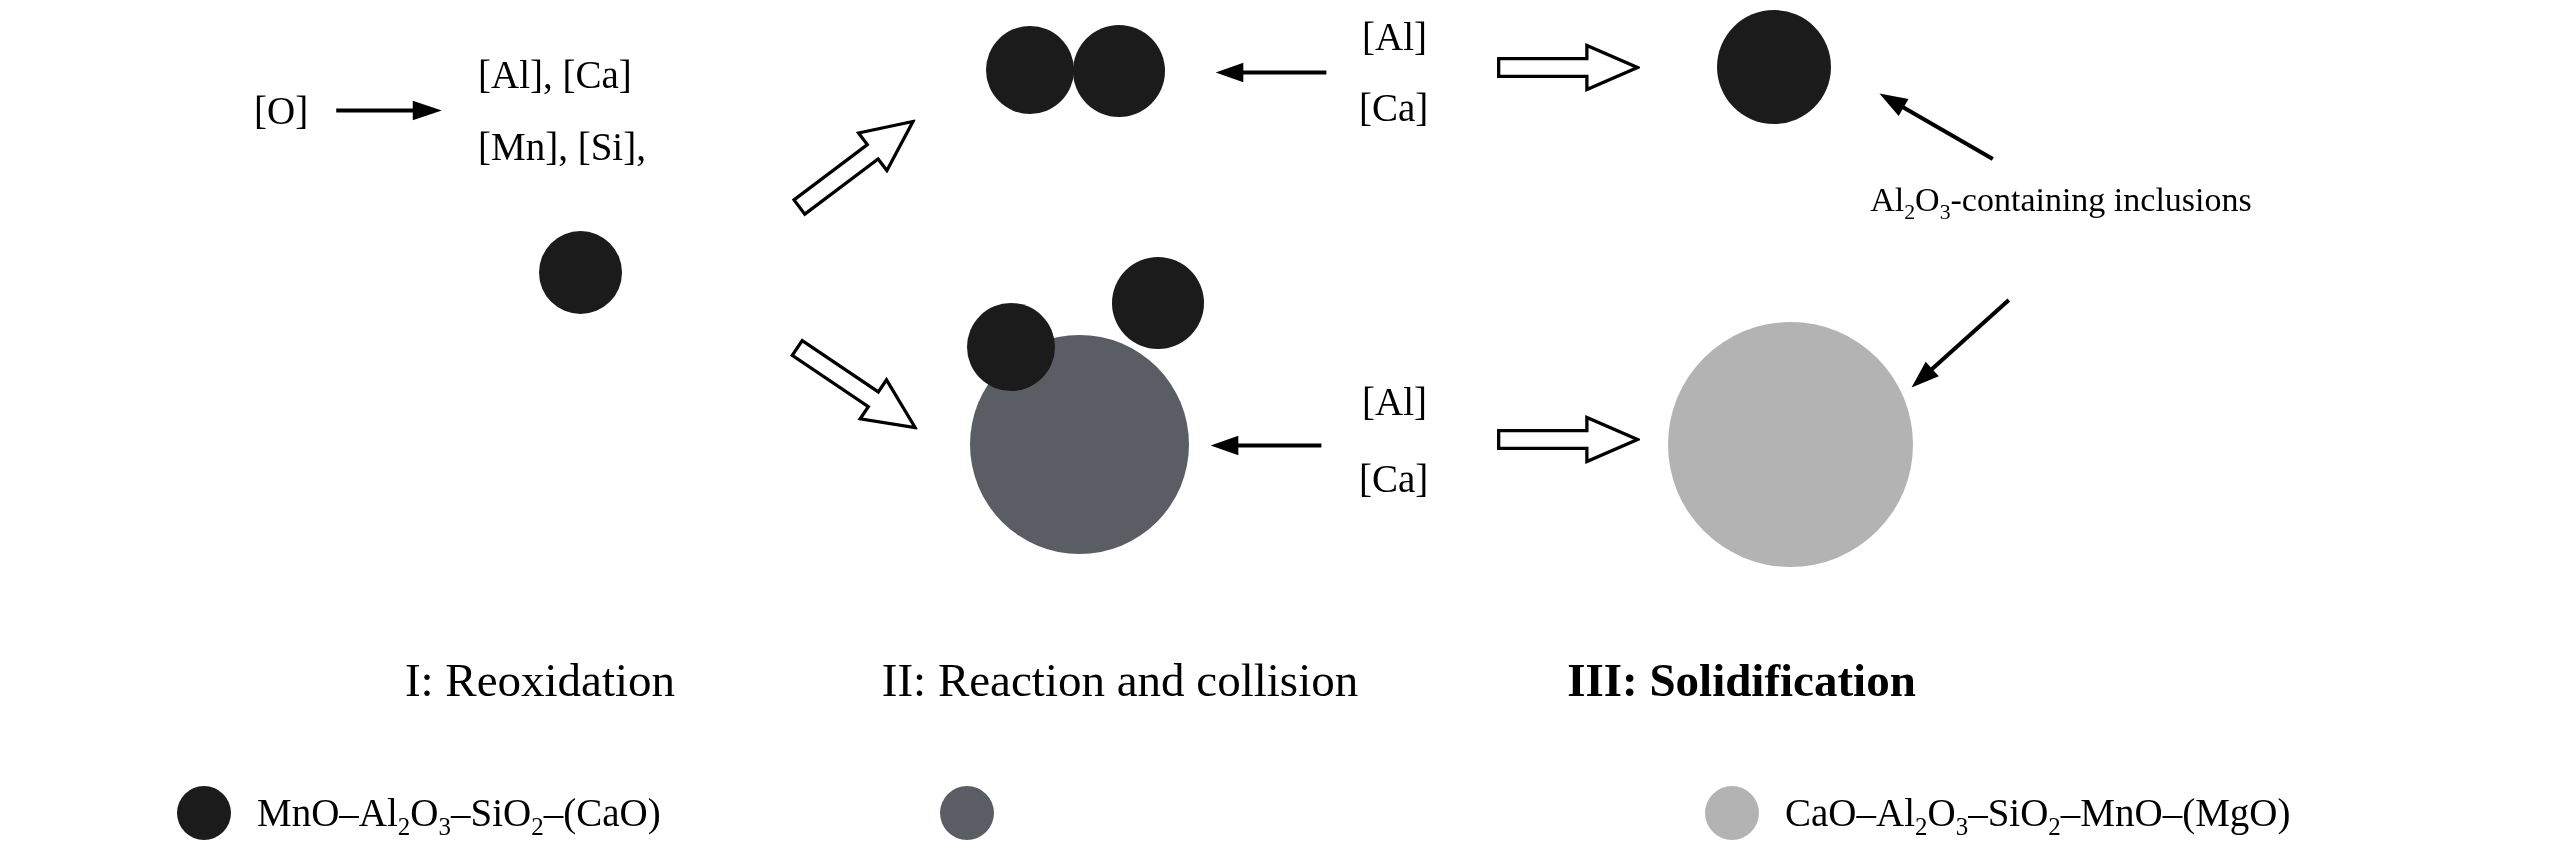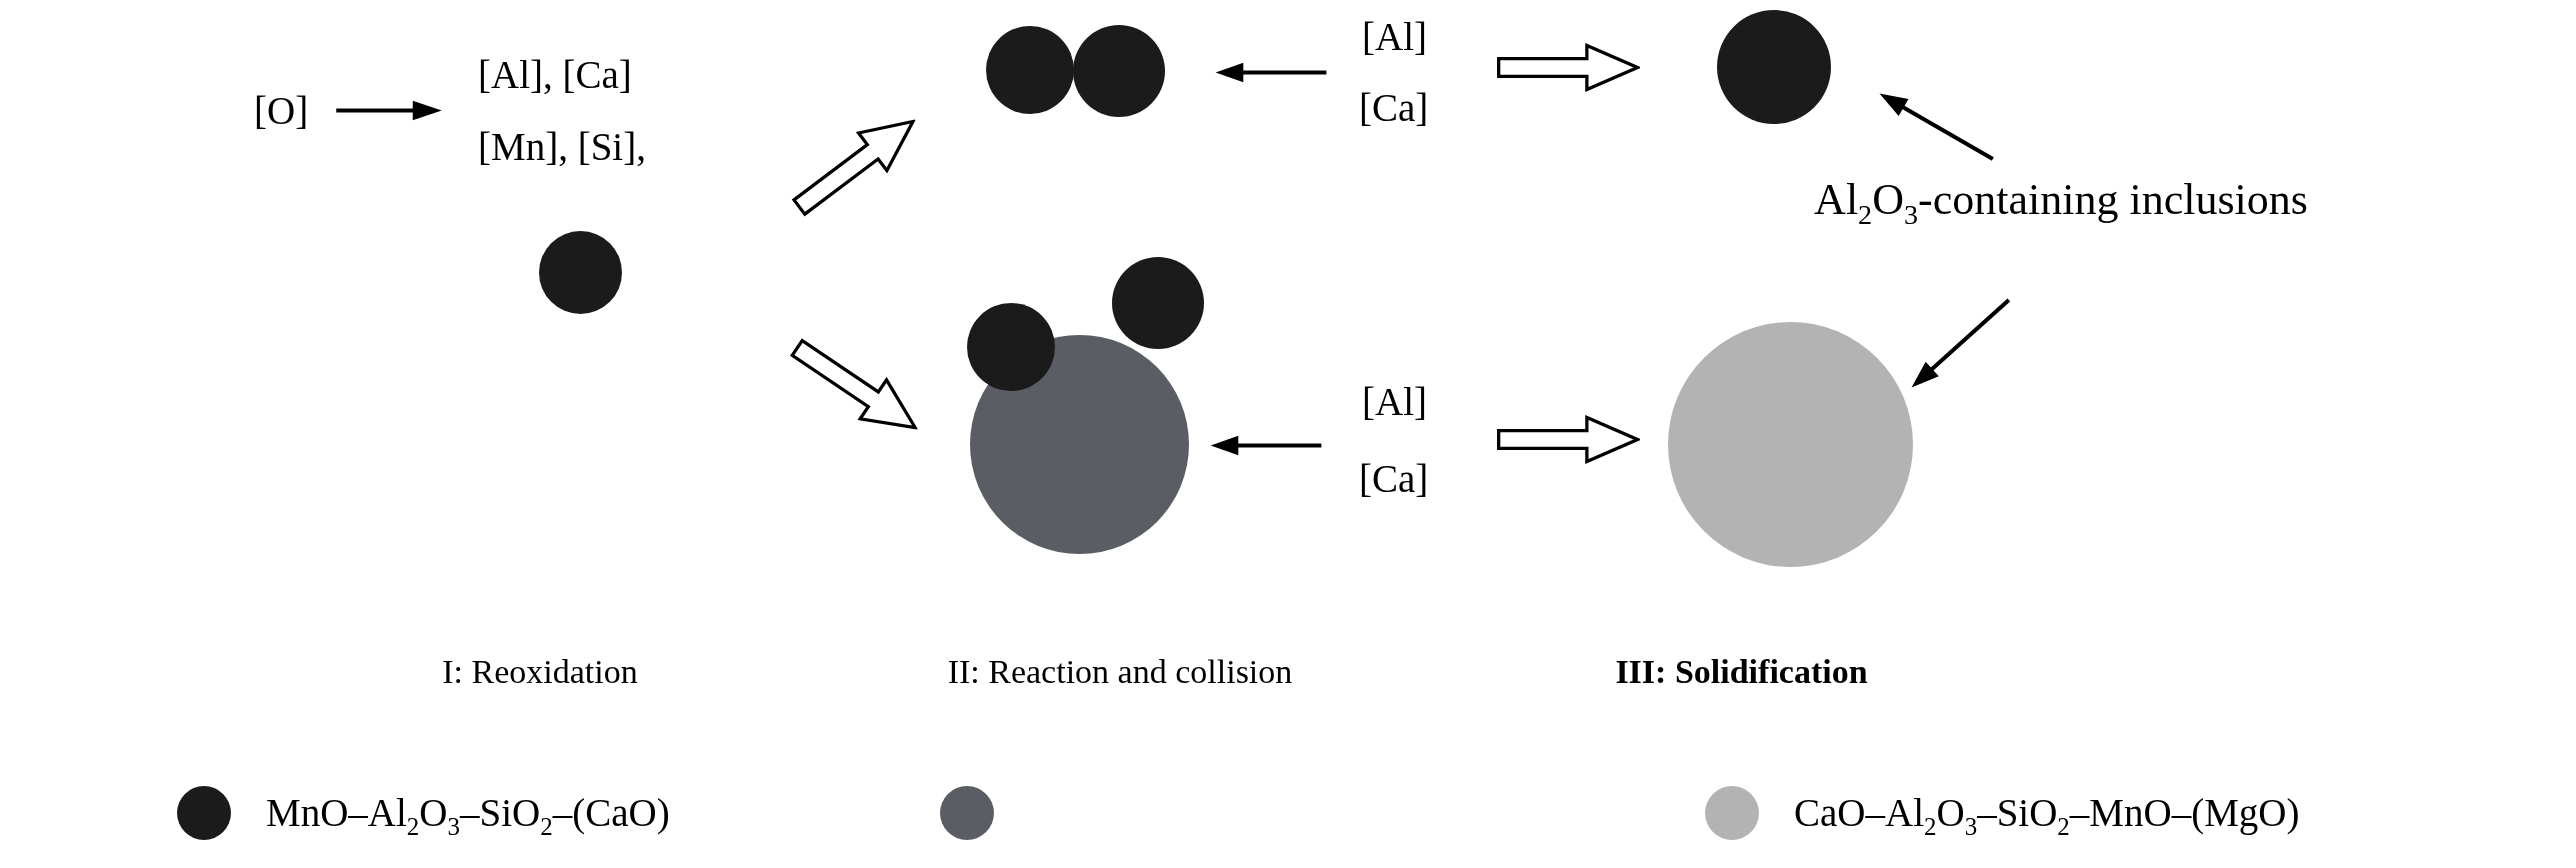--- a/index.html
+++ b/index.html
@@ -23,35 +23,35 @@
     line-height: 1.1;
     white-space: nowrap;
   }
   .multiline { line-height: 72px; }
   .circle {
     position: absolute;
     border-radius: 50%;
   }
   .caption {
     position: absolute;
-    font-size: 34px;
+    font-size: 47px;
     text-align: center;
     white-space: nowrap;
   }
   .annotation {
     position: absolute;
-    font-size: 44px;
+    font-size: 34px;
     text-align: center;
     line-height: 54px;
   }
   .legend-row {
     position: absolute;
     display: flex;
     align-items: center;
-    gap: 35px;
+    gap: 26px;
     height: 59px;
     text-align: right;
   }
   .legend-dot {
     width: 54px;
     height: 54px;
     border-radius: 50%;
     flex: 0 0 auto;
   }
   .legend-text {

